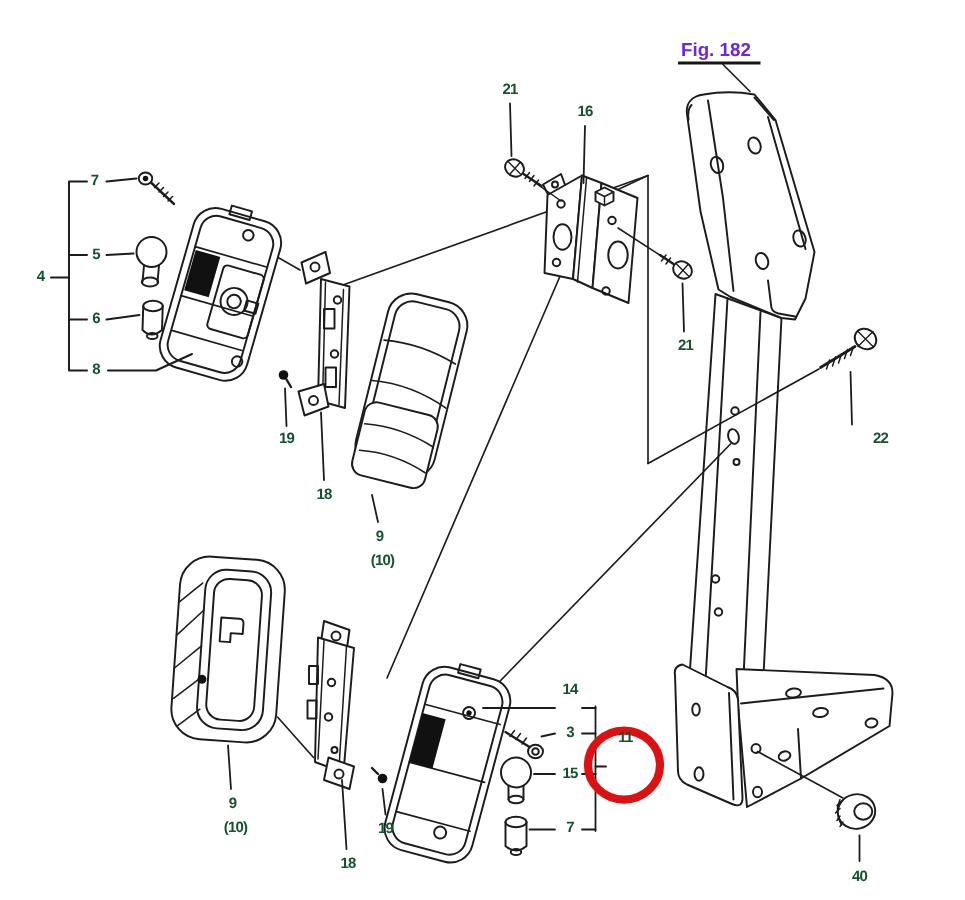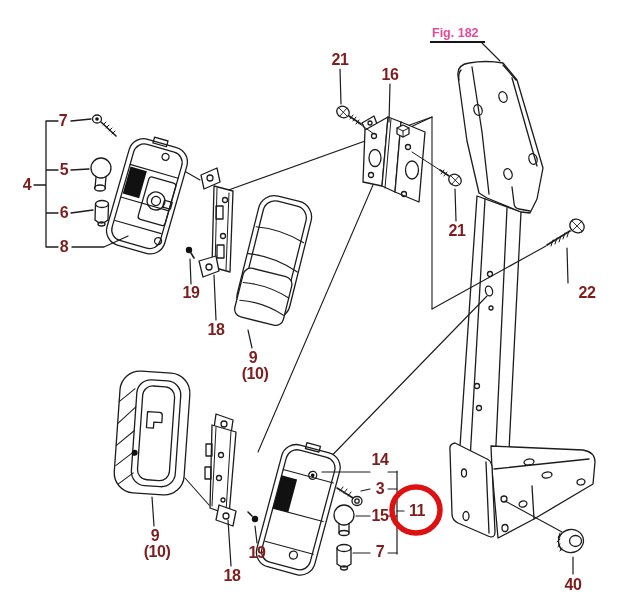--- a/index.html
+++ b/index.html
@@ -1,22 +1,22 @@
 <!DOCTYPE html>
 <html><head>
 <meta charset="utf-8">
 <style>
   html,body{margin:0;padding:0;background:#fff;}
   .stage{position:relative;width:643px;height:600px;background:#fff;overflow:hidden;
          font-family:"Liberation Sans","DejaVu Sans",sans-serif;}
   svg{position:absolute;left:0;top:0;}
   .callout-layer{position:absolute;left:0;top:0;width:100%;height:100%;pointer-events:none;}
   .callout{position:absolute;transform:translate(-50%,-50%);font-weight:bold;
-           font-size:16px;color:#7f1d1d;letter-spacing:-0.5px;white-space:nowrap;}
-  .fig-ref{position:absolute;left:430px;top:26px;font-weight:bold;font-size:12.5px;color:#ec4899;
+           font-size:10px;color:#14532d;letter-spacing:-0.5px;white-space:nowrap;}
+  .fig-ref{position:absolute;left:452px;top:26px;font-weight:bold;font-size:12.5px;color:#6d28d9;
            border-bottom:2px solid #151515;padding:0 6px 1px 2px;letter-spacing:0px;}
 </style>
 </head>
 <body>
 
 <div class="stage">
 
 <svg width="643" height="600" viewBox="0 0 643 600" fill="none" stroke="#1c1c1c" stroke-width="1.3" stroke-linecap="round" stroke-linejoin="round">
 
   <g>
@@ -274,17 +274,17 @@
       <div class="callout" style="left: 253px; top: 358px;">9</div>
       <div class="callout" style="left: 255px; top: 374px;">(10)</div>
       <div class="callout" style="left: 155px; top: 536px;">9</div>
       <div class="callout" style="left: 157px; top: 552px;">(10)</div>
       <div class="callout" style="left: 257px; top: 553px;">19</div>
       <div class="callout" style="left: 232px; top: 576px;">18</div>
       <div class="callout" style="left: 380px; top: 460px;">14</div>
       <div class="callout" style="left: 380px; top: 489px;">3</div>
       <div class="callout" style="left: 380px; top: 516px;">15</div>
       <div class="callout" style="left: 380px; top: 552px;">7</div>
-      <div class="callout" style="left: 417px; top: 511px;">11</div>
+      <div class="callout" style="left: 417px; top: 492px;">11</div>
       <div class="callout" style="left: 573px; top: 585px;">40</div>
     </div>
 
 </div>
 
 </body></html>

